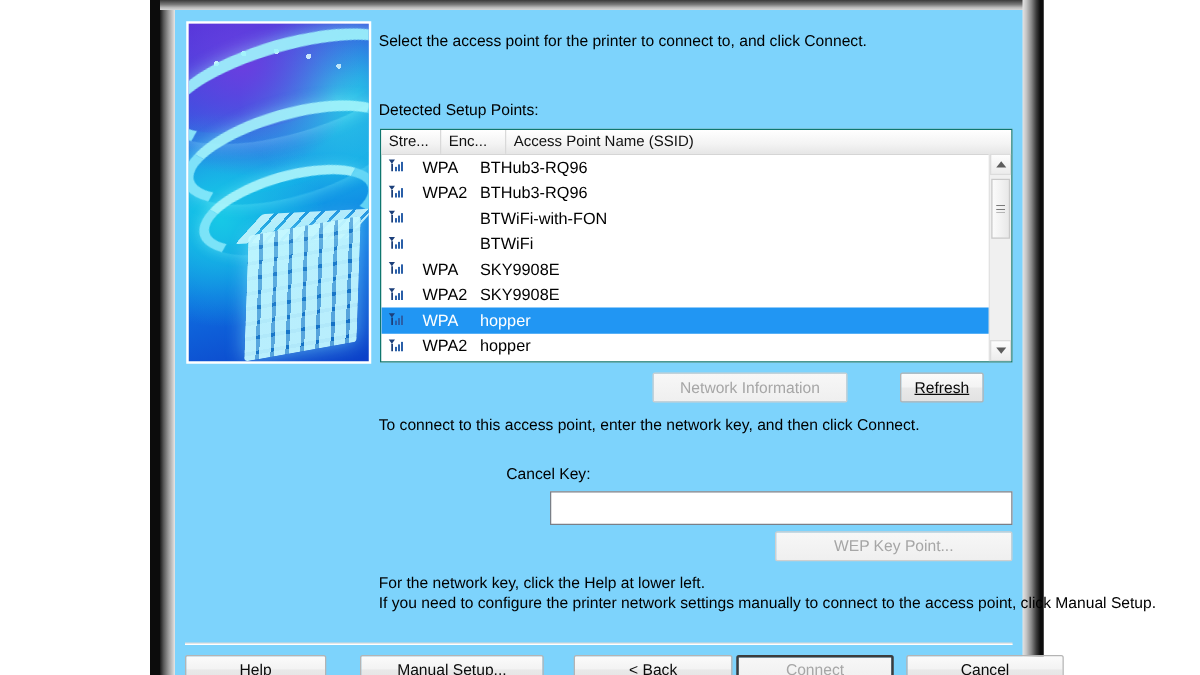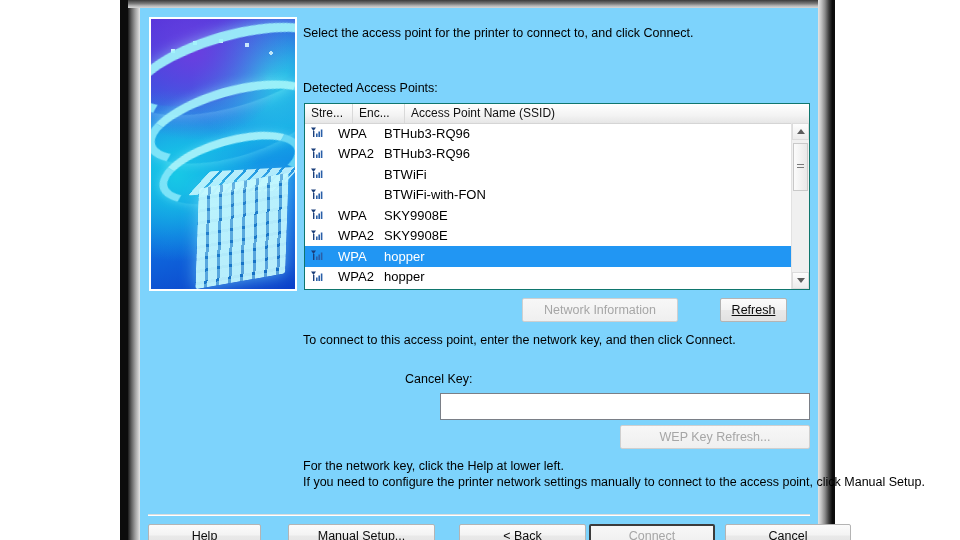--- a/index.html
+++ b/index.html
@@ -219,21 +219,21 @@
         <div class="dots"></div>
         <div class="ring ring1"></div>
         <div class="ring ring2"></div>
         <div class="ring ring3"></div>
         <div class="cube-top"></div>
         <div class="cube-cluster"></div>
       </div>
     </div>
 
     <div class="instr-top">Select the access point for the printer to connect to, and click Connect.</div>
-    <div class="lbl-detected">Detected Access Points:</div>
+    <div class="lbl-detected">Detected Setup Points:</div>
 
     <div class="listbox">
       <div class="lv-header">
         <div class="hcell hc0">Stre...</div>
         <div class="hcell hc1">Enc...</div>
         <div class="hcell hc2">Access Point Name (SSID)</div>
       </div>
       <div class="rows" id="rows">
           <div class="row">
             <div class="c-icon">
@@ -265,34 +265,34 @@
             <div class="c-icon">
               <svg class="sig" width="14" height="14" viewBox="0 0 14 14">
                 <path d="M1 1.5 L6 1.5 L3.5 5 Z" fill="#1b3f7a"></path>
                 <rect x="3" y="5" width="1.4" height="6" fill="#1b3f7a"></rect>
                 <rect x="6" y="7.5" width="1.6" height="3.5" fill="#2a5fa8"></rect>
                 <rect x="8.4" y="5.5" width="1.6" height="5.5" fill="#2a5fa8"></rect>
                 <rect x="10.8" y="3.5" width="1.6" height="7.5" fill="#2a5fa8"></rect>
               </svg>
             </div>
             <div class="c-enc"></div>
+            <div class="c-ssid">BTWiFi-with-FON</div>
+          </div>
+          <div class="row">
+            <div class="c-icon">
+              <svg class="sig" width="14" height="14" viewBox="0 0 14 14">
+                <path d="M1 1.5 L6 1.5 L3.5 5 Z" fill="#1b3f7a"></path>
+                <rect x="3" y="5" width="1.4" height="6" fill="#1b3f7a"></rect>
+                <rect x="6" y="7.5" width="1.6" height="3.5" fill="#2a5fa8"></rect>
+                <rect x="8.4" y="5.5" width="1.6" height="5.5" fill="#2a5fa8"></rect>
+                <rect x="10.8" y="3.5" width="1.6" height="7.5" fill="#2a5fa8"></rect>
+              </svg>
+            </div>
+            <div class="c-enc"></div>
             <div class="c-ssid">BTWiFi</div>
-          </div>
-          <div class="row">
-            <div class="c-icon">
-              <svg class="sig" width="14" height="14" viewBox="0 0 14 14">
-                <path d="M1 1.5 L6 1.5 L3.5 5 Z" fill="#1b3f7a"></path>
-                <rect x="3" y="5" width="1.4" height="6" fill="#1b3f7a"></rect>
-                <rect x="6" y="7.5" width="1.6" height="3.5" fill="#2a5fa8"></rect>
-                <rect x="8.4" y="5.5" width="1.6" height="5.5" fill="#2a5fa8"></rect>
-                <rect x="10.8" y="3.5" width="1.6" height="7.5" fill="#2a5fa8"></rect>
-              </svg>
-            </div>
-            <div class="c-enc"></div>
-            <div class="c-ssid">BTWiFi-with-FON</div>
           </div>
           <div class="row">
             <div class="c-icon">
               <svg class="sig" width="14" height="14" viewBox="0 0 14 14">
                 <path d="M1 1.5 L6 1.5 L3.5 5 Z" fill="#1b3f7a"></path>
                 <rect x="3" y="5" width="1.4" height="6" fill="#1b3f7a"></rect>
                 <rect x="6" y="7.5" width="1.6" height="3.5" fill="#2a5fa8"></rect>
                 <rect x="8.4" y="5.5" width="1.6" height="5.5" fill="#2a5fa8"></rect>
                 <rect x="10.8" y="3.5" width="1.6" height="7.5" fill="#2a5fa8"></rect>
               </svg>
@@ -353,21 +353,21 @@
           </div>
       </div>
     </div>
 
     <div class="btn btn-netinfo disabled">Network Information</div>
     <div class="btn btn-refresh">Refresh</div>
 
     <div class="instr-mid">To connect to this access point, enter the network key, and then click Connect.</div>
     <div class="lbl-netkey">Cancel Key:</div>
     <input class="netkey-input" type="text" placeholder="" style="">
-    <div class="btn btn-wep disabled">WEP Key Refresh...</div>
+    <div class="btn btn-wep disabled">WEP Key Point...</div>
 
     <div class="instr-bot">For the network key, click the Help at lower left.<br>If you need to configure the printer network settings manually to connect to the access point, click Manual Setup.</div>
 
     <div class="hr"></div>
 
     <div class="btn btn-help">Help</div>
     <div class="btn btn-manual">Manual Setup...</div>
     <div class="btn btn-back">&lt; Back</div>
     <div class="btn btn-connect disabled focusring">Connect</div>
     <div class="btn btn-cancel">Cancel</div>

